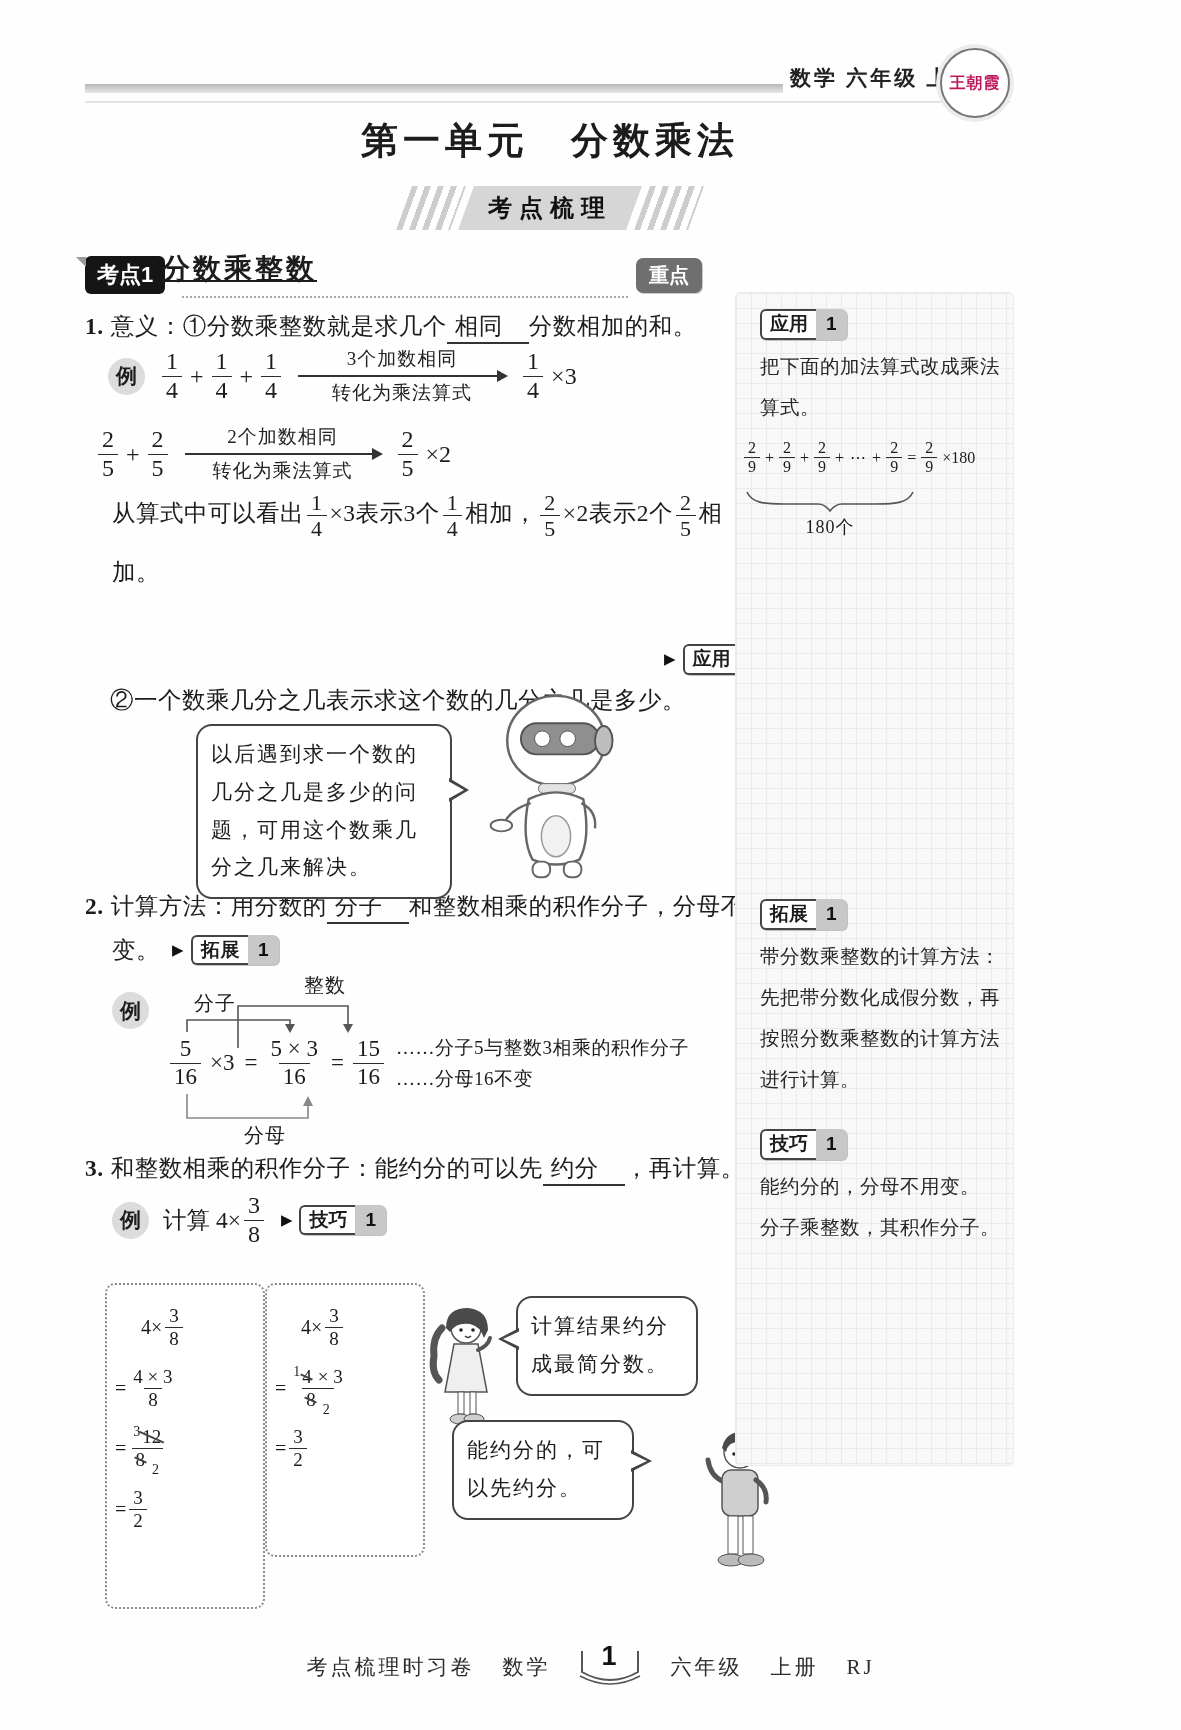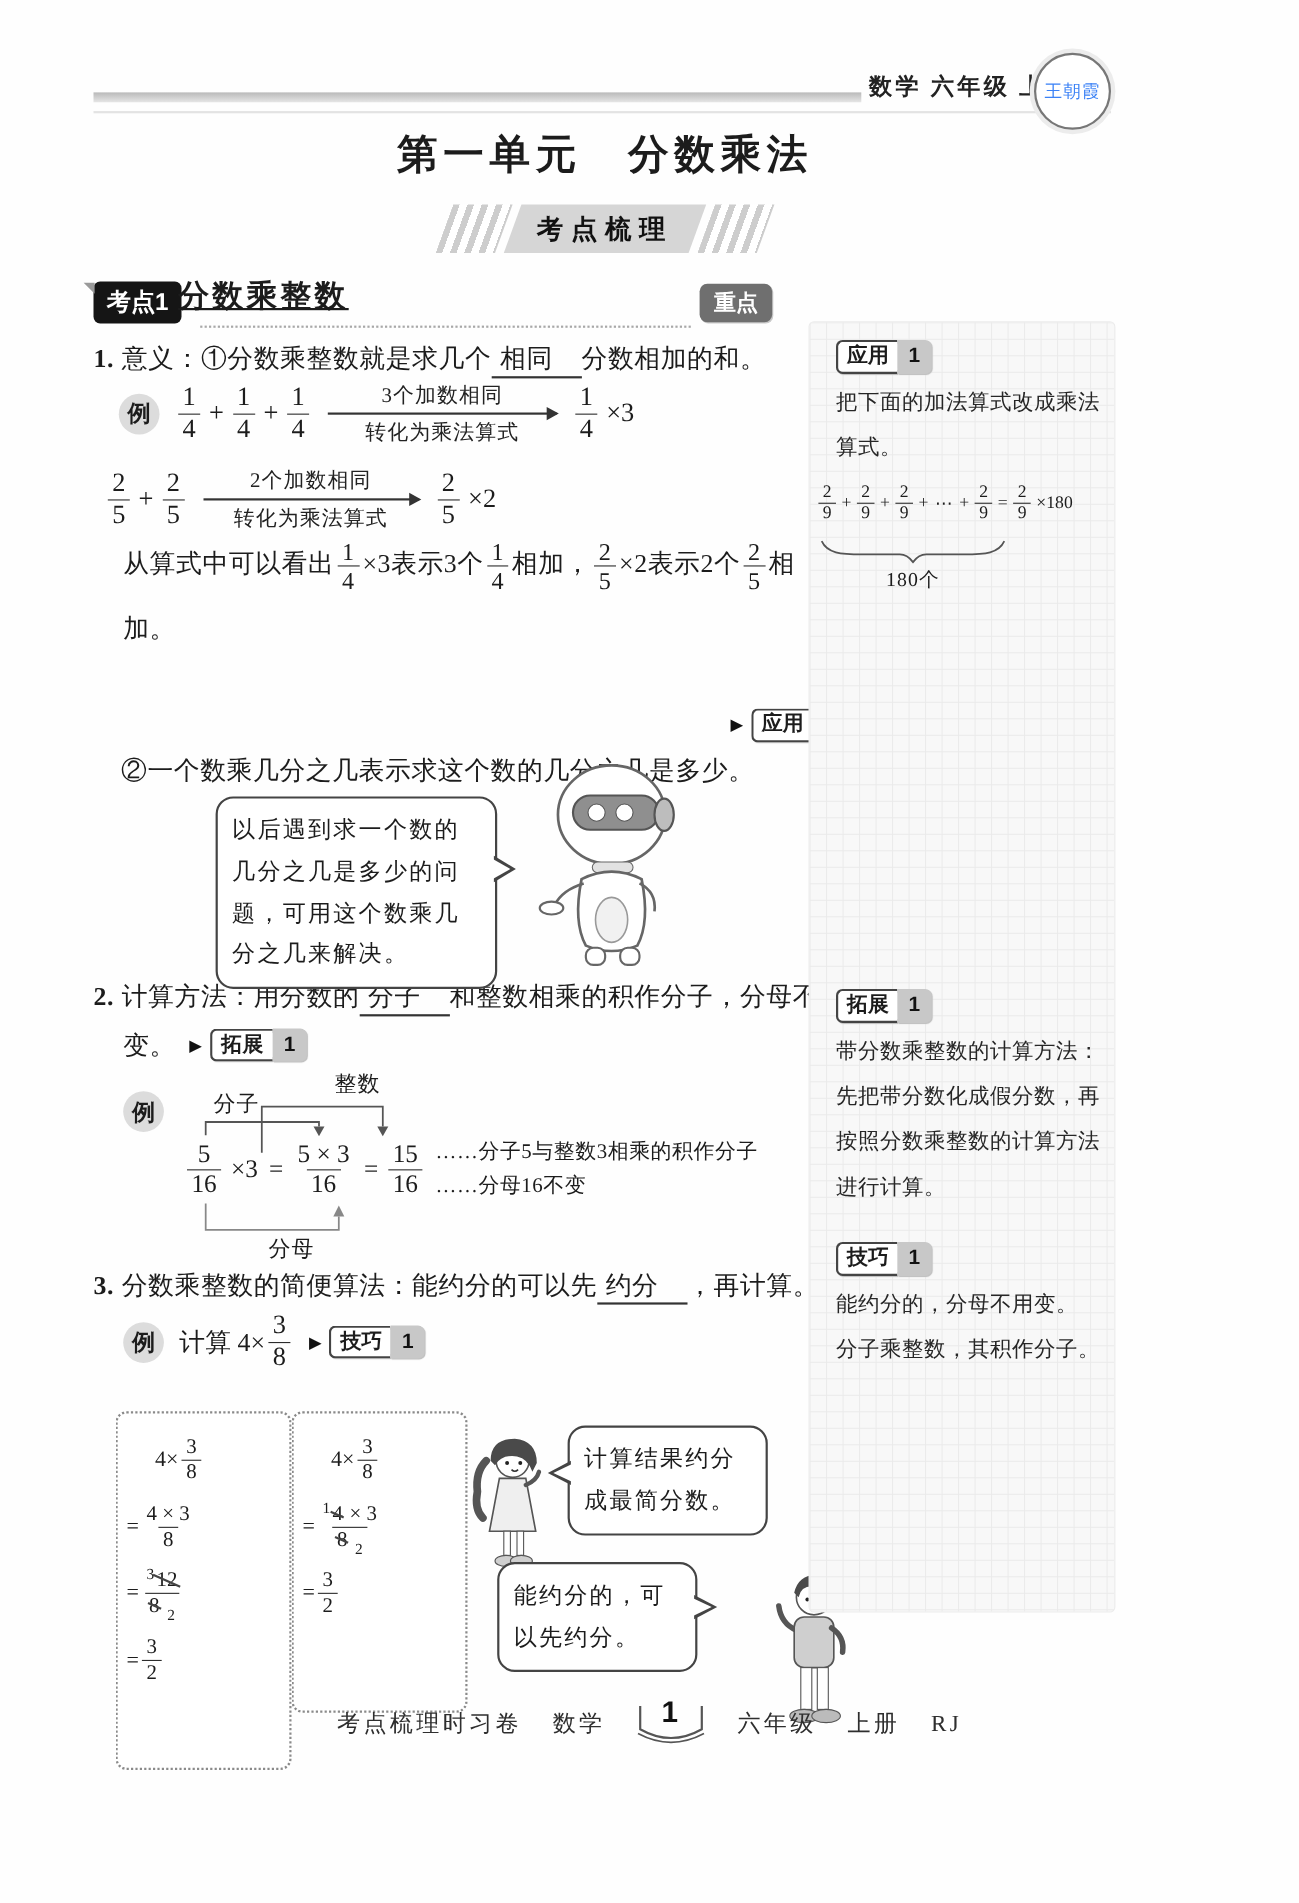--- a/index.html
+++ b/index.html
@@ -6,21 +6,21 @@
   .page{position:relative;width:1181px;height:1730px;background:#fefefe;overflow:hidden;
         font-family:"Liberation Serif","DejaVu Serif",serif;color:#1c1c1c;}
   .abs{position:absolute;}
 
   
   .hdr-bar{left:85px;top:84px;width:698px;height:9px;background:linear-gradient(#b9b9b9,#e6e6e6);}
   .hdr-text{left:790px;top:64px;font-size:21px;font-weight:bold;letter-spacing:3px;color:#222;}
   .hdr-line{left:85px;top:101px;width:925px;height:2px;background:#e3e3e3;}
   .logo{left:940px;top:48px;width:66px;height:66px;border-radius:50%;border:2px solid #777;
         background:#fff;box-shadow:0 0 0 4px #ececec;display:flex;align-items:center;justify-content:center;
-        font-size:16px;font-weight:normal;color:#3b82f6;letter-spacing:1px;}
+        font-size:16px;font-weight:bold;color:#be185d;letter-spacing:1px;}
 
   .title{left:50px;top:116px;width:1000px;text-align:center;font-size:37px;font-weight:bold;letter-spacing:5px;}
 
   
   .banner{left:0;top:186px;width:1100px;display:flex;justify-content:center;align-items:center;gap:8px;}
   .bstripe{width:54px;height:44px;transform:skewX(-20deg);
            background:repeating-linear-gradient(to right,#cdcdcd 0 6px,#ffffff 6px 13px);}
   .bcenter{min-width:168px;height:44px;background:#d6d6d6;transform:skewX(-20deg);
            display:flex;align-items:center;justify-content:center;}
   .bcenter .t{transform:skewX(20deg);font-size:24px;font-weight:bold;letter-spacing:7px;
@@ -94,21 +94,21 @@
                             linear-gradient(to bottom,#eaeaea 1px,transparent 1px);
            background-size:15px 15px;}
   .sb-text{position:absolute;width:244px;font-size:19.5px;line-height:2.1;letter-spacing:0.5px;color:#262626;}
   .sb-eq{position:absolute;display:flex;align-items:center;font-size:16px;}
   .sb-eq .fr{font-size:16px;margin:0 2px;}
   .sb-eq .opx{margin:0 3px;}
   .sb-count{position:absolute;text-align:center;font-size:18px;letter-spacing:1px;}
   .skill-line{white-space:nowrap;}
 
   
-  .footer{left:0;top:1545px;width:1181px;display:flex;justify-content:center;align-items:center;gap:28px;
+  .footer{left:0;top:1645px;width:1181px;display:flex;justify-content:center;align-items:center;gap:28px;
           font-size:21px;letter-spacing:3px;color:#2e2e2e;}
   .book{position:relative;width:64px;height:44px;}
   .book .pagenum{position:absolute;left:0;right:0;top:-4px;text-align:center;font-weight:bold;font-size:27px;
                  font-family:"Liberation Sans",sans-serif;color:#111;}
 </style>
 </head>
 <body>
 
 <div class="page">
 
@@ -283,21 +283,21 @@
           <span class="d">16</span>
         </span>
       <span class="notes">
         <span>……分子5与整数3相乘的积作分子</span>
         <span>……分母16不变</span>
       </span>
     </div>
   </div>
 
   <div class="abs lead" style="left:85px;top:1152px;">
-    <span class="no">3.</span><span>分数乘整数的简便算法：能约分的可以先</span><span class="blank">约分</span><span>，再计算。</span>
+    <span class="no">3.</span><span>和整数相乘的积作分子：能约分的可以先</span><span class="blank">约分</span><span>，再计算。</span>
   </div>
 
   <div class="abs eqrow" style="left:112px;top:1192px;">
     <span class="li-badge">例</span>
     <span style="font-size:23.5px;">计算 4×</span>
     <span class="fr">
         <span class="n">3</span>
         <span class="d">8</span>
       </span>
     <span class="ptr" style="margin-left:14px;">

